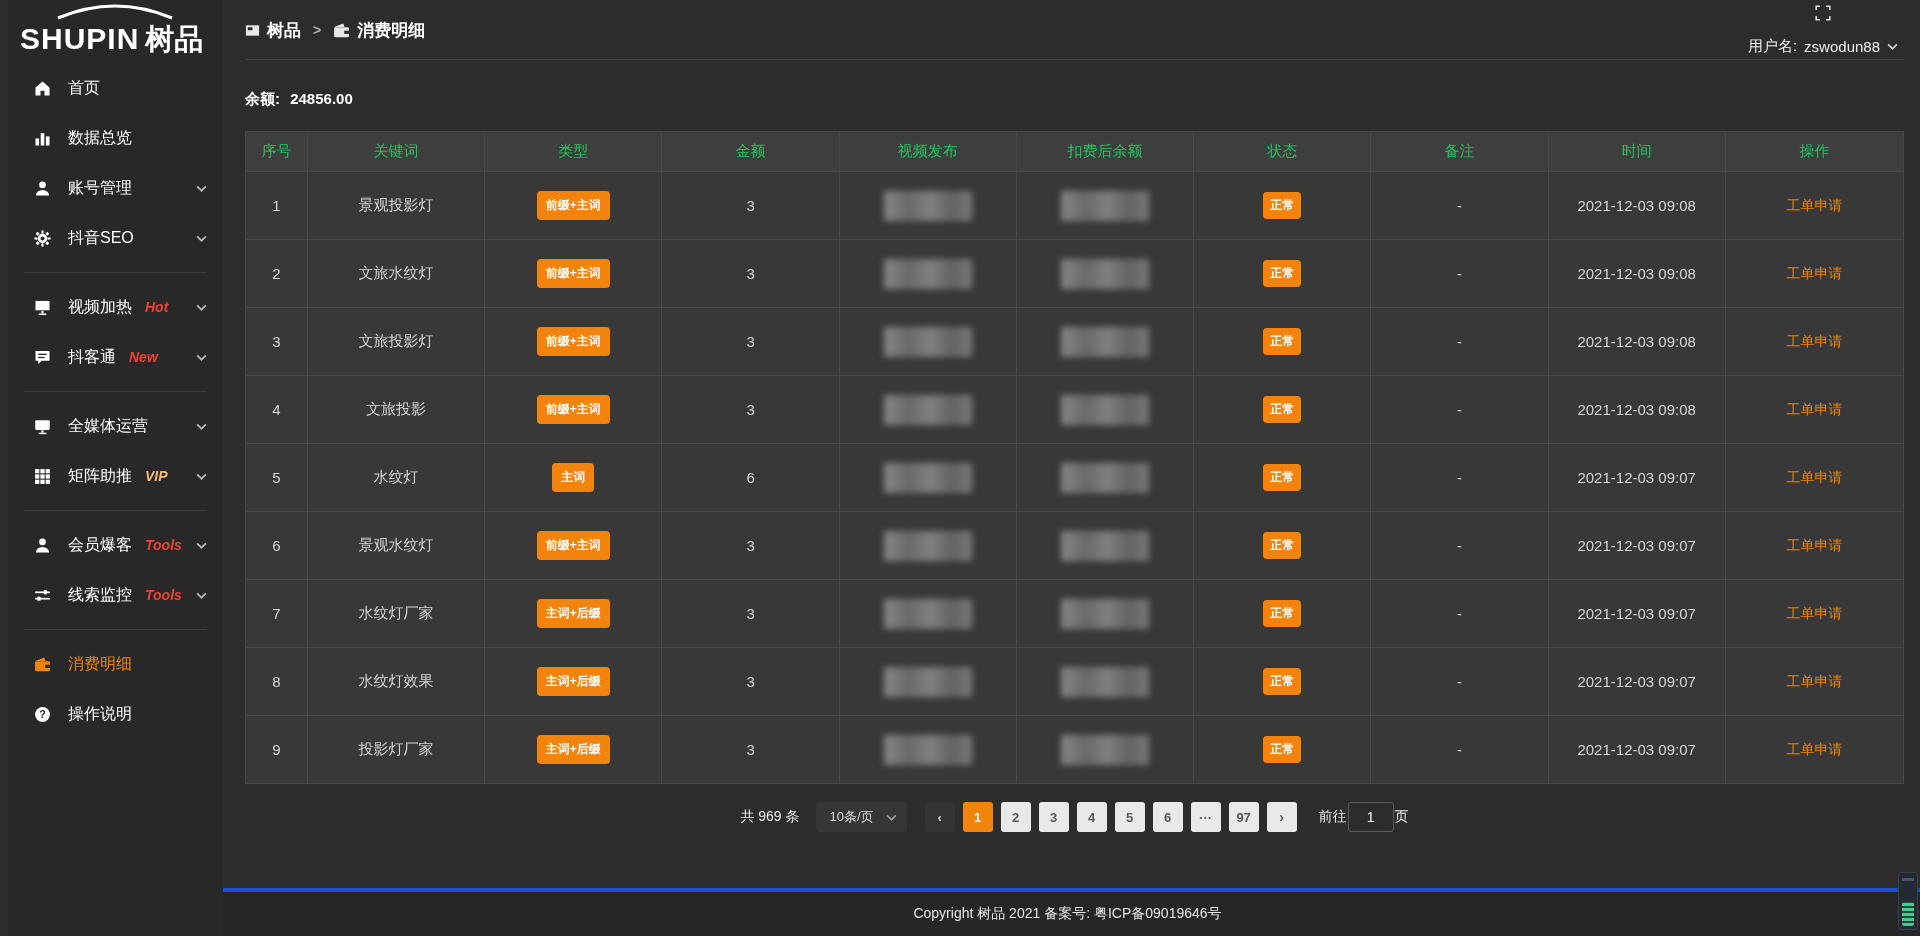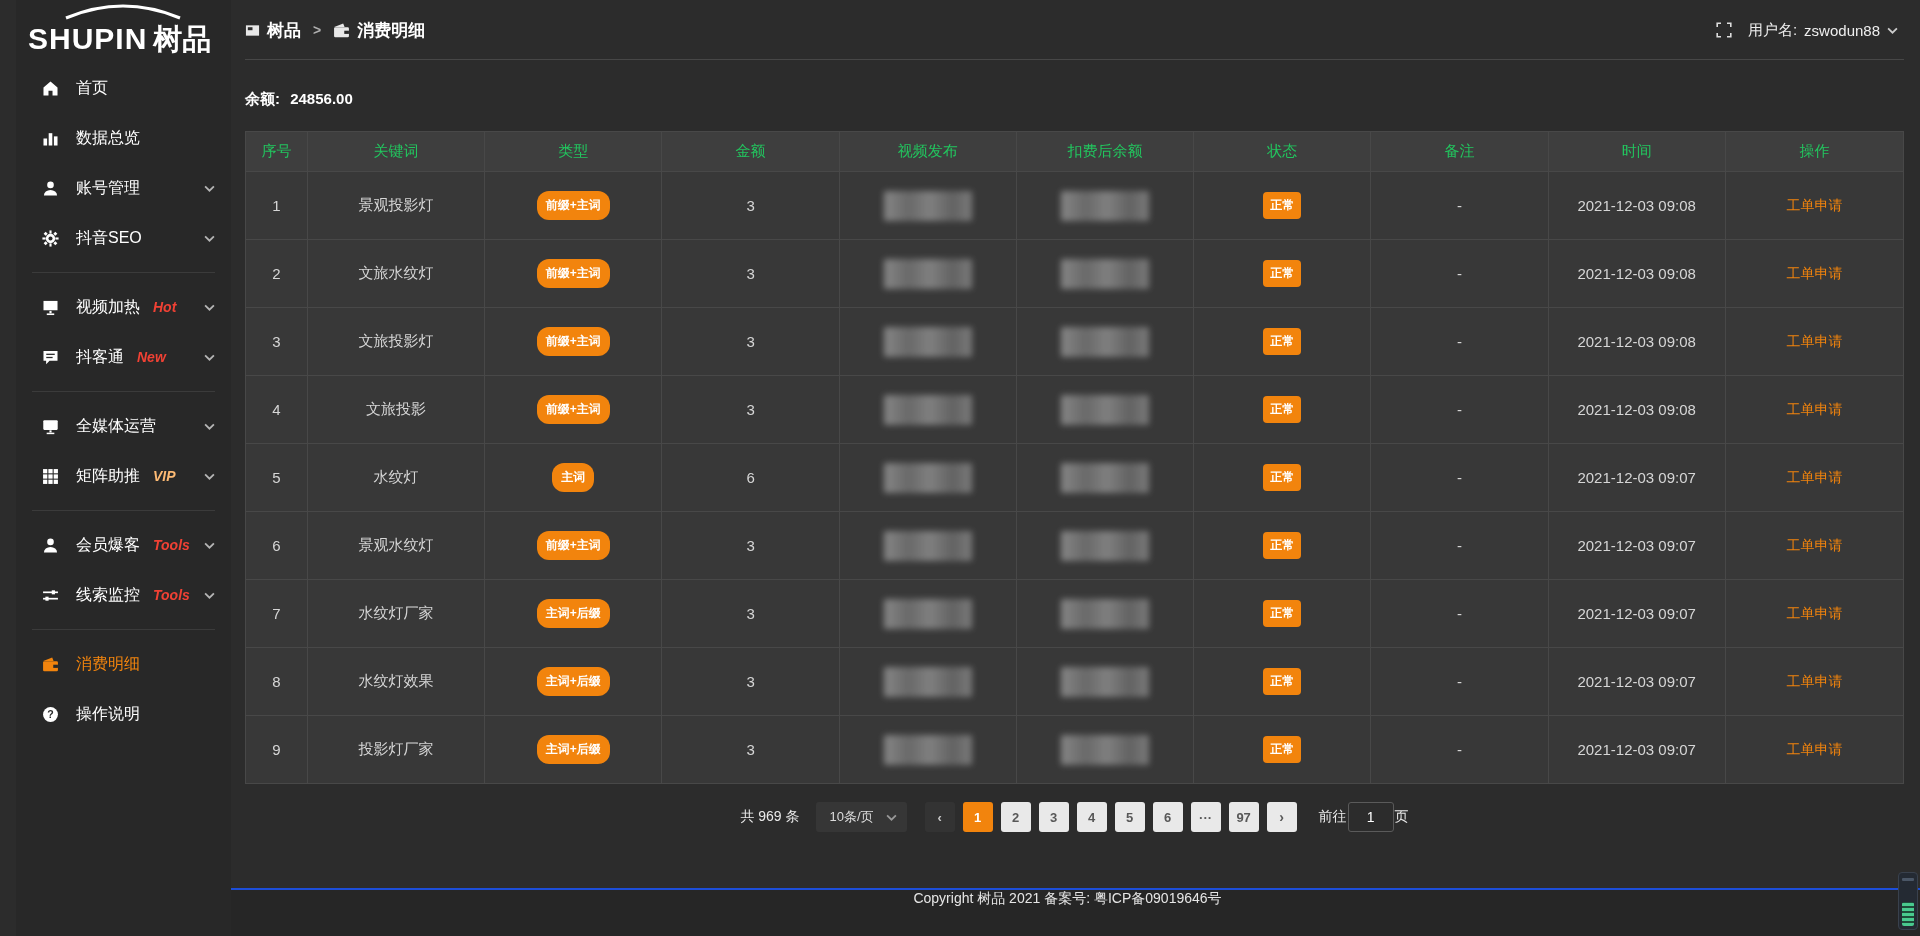--- a/index.html
+++ b/index.html
@@ -12,75 +12,75 @@
   }
   *{box-sizing:border-box;margin:0;padding:0;}
   html,body{width:1920px;height:936px;overflow:hidden;}
   body{
     background:var(--bg);
     font-family:"Liberation Sans","DejaVu Sans",sans-serif;
     color:#e3e3e3;
     position:relative;
   }
   
-  .sidebar{position:absolute;left:16px;top:0;width:215px;height:936px;background:var(--side-bg);z-index:3;}
+  .sidebar{position:absolute;left:8px;top:0;width:215px;height:936px;background:var(--side-bg);z-index:3;}
   .logo{height:62px;display:flex;align-items:flex-end;padding:0 0 8px 12px;position:relative;color:#fff;}
   .logo-arc{position:absolute;top:4px;left:46px;}
   .logo-en{font-size:30px;font-weight:800;letter-spacing:1px;line-height:1;}
   .logo-cn{font-size:29px;font-weight:800;margin-left:6px;line-height:1;}
   .side-menu{padding-top:1px;}
   .side-item{height:50px;display:flex;align-items:center;padding:0 16px 0 26px;cursor:pointer;color:#fff;font-size:16px;}
   .side-icon{width:20px;margin-right:14px;display:flex;align-items:center;color:#fff;}
   .side-item.active{color:var(--accent);}
   .side-item.active .side-icon{color:var(--accent);}
   .side-badge{margin-left:13px;font-style:italic;font-weight:bold;font-size:14px;}
   .side-chevron{margin-left:auto;color:#b5b5b5;display:flex;}
   .side-divider{height:1px;background:#3b3b3b;margin:9px 16px;}
   
   .topbar{position:absolute;left:215px;right:0;top:0;height:60px;display:flex;align-items:center;padding:0 22px 0 30px;}
   .topbar-divider{position:absolute;left:30px;right:16px;bottom:0;height:1px;background:#474747;}
   .breadcrumb{display:flex;align-items:center;font-size:17px;font-weight:600;color:#fff;}
   .crumb{display:flex;align-items:center;gap:7px;cursor:pointer;}
   .crumb-icon{display:flex;color:#e8e8e8;}
   .crumb-sep{color:#b0b0b0;margin:0 12px;font-size:14px;font-weight:bold;}
-  .topbar-right{margin-left:auto;display:flex;align-items:center;gap:16px;font-size:15px;color:#eee;}
+  .topbar-right{margin-left:auto;display:flex;align-items:center;gap:16px;font-size:15px;color:#eee;flex-direction:column;}
   .fullscreen-btn{display:flex;cursor:pointer;color:#ddd;}
   .user-drop{display:flex;align-items:center;gap:7px;cursor:pointer;}
   .user-drop .chev{display:flex;color:#ccc;}
   
   .main{position:absolute;left:215px;right:0;top:60px;bottom:48px;padding:0 16px 0 30px;}
   .balance{margin:30px 0 22px 0;font-size:15px;font-weight:bold;color:#fff;}
   .balance b{margin-left:6px;}
   .table{border:1px solid var(--line);border-bottom:none;}
   .trow{display:grid;grid-template-columns:62px repeat(9,1fr);}
   .td,.th{border-right:1px solid var(--line);border-bottom:1px solid var(--line);display:flex;align-items:center;justify-content:center;text-align:center;}
   .td:last-child,.th:last-child{border-right:none;}
   .table{border-right:1px solid var(--line);}
   .thead .th{height:40px;background:var(--head-bg);font-size:15px;font-weight:normal;color:#22c55e;}
   .tbody .td{height:68px;background:var(--cell-bg);font-size:15px;color:#d6d6d6;}
   .c-kw{color:#e4e4e4;}
   .c-time{color:#dedede;}
-  .type-badge{background:var(--accent);color:#fff;font-size:12px;font-weight:600;padding:6px 9px;border-radius:12px;white-space:nowrap;}
+  .type-badge{background:var(--accent);color:#fff;font-size:12px;font-weight:600;padding:6px 9px;border-radius:4px;white-space:nowrap;}
   .status-badge{background:var(--accent);color:#fff;font-size:12px;font-weight:600;padding:5px 7px;border-radius:4px;}
   .mosaic{width:88px;height:30px;border-radius:2px;filter:blur(3px);opacity:.8;
     background:linear-gradient(90deg,#9a9a9a,#757575 28%,#929292 52%,#6d6d6d 78%,#8b8b8b);}
   .action-link{color:var(--accent);font-size:14px;cursor:pointer;}
   
   .pagination{display:flex;align-items:center;justify-content:center;gap:8px;margin-top:18px;font-size:14px;color:#eaeaea;}
   .pg-total{margin-right:8px;}
   .pg-size{background:#363636;height:30px;display:flex;align-items:center;gap:12px;padding:0 10px 0 14px;border-radius:3px;cursor:pointer;color:#dcdcdc;font-size:13px;}
   .pg-size .chev{display:flex;color:#999;}
   .pg-prev{width:30px;height:30px;background:#333;color:#c9c9c9;display:flex;align-items:center;justify-content:center;border-radius:3px;cursor:pointer;font-size:13px;font-weight:bold;margin-left:10px;}
   .pg-btn{min-width:30px;height:30px;padding:0 4px;background:#e9e9e9;color:#585858;display:flex;align-items:center;justify-content:center;border-radius:3px;cursor:pointer;font-size:13px;font-weight:bold;}
   .pg-btn.active{background:var(--accent);color:#fff;}
   .pg-next{min-width:30px;height:30px;background:#e9e9e9;color:#585858;display:flex;align-items:center;justify-content:center;border-radius:3px;cursor:pointer;font-weight:bold;}
   .pg-goto{display:flex;align-items:center;gap:1px;margin-left:14px;}
   .pg-input{width:46px;height:30px;background:transparent;border:1px solid #5a5a5a;border-radius:3px;color:#fff;text-align:center;font-size:14px;font-family:inherit;}
   
-  .footer{position:absolute;left:215px;right:0;bottom:0;height:48px;background:#262626;border-top:2px solid #1d4ed8;display:flex;align-items:flex-start;justify-content:center;font-size:14px;color:#e6e6e6;}
+  .footer{position:absolute;left:215px;right:0;bottom:0;height:48px;background:#262626;border-top:4px solid #1d4ed8;display:flex;align-items:center;justify-content:center;font-size:14px;color:#e6e6e6;}
   
   .float-widget{position:absolute;right:2px;bottom:6px;width:20px;height:58px;background:#242a33;border:1px solid #39414d;border-radius:4px;z-index:5;cursor:pointer;display:flex;flex-direction:column;justify-content:flex-end;padding:3px;}
   .float-widget .fw-dash{height:3px;background:#4a5666;border-radius:1px;margin-bottom:auto;margin-top:2px;}
   .float-widget .fw-green{height:24px;border-radius:2px;background:repeating-linear-gradient(0deg,#49c98e 0 3px,#1e4d3a 3px 5px);}
 </style>
 </head>
 <body>
 
 <aside class="sidebar">
   <div class="logo">

